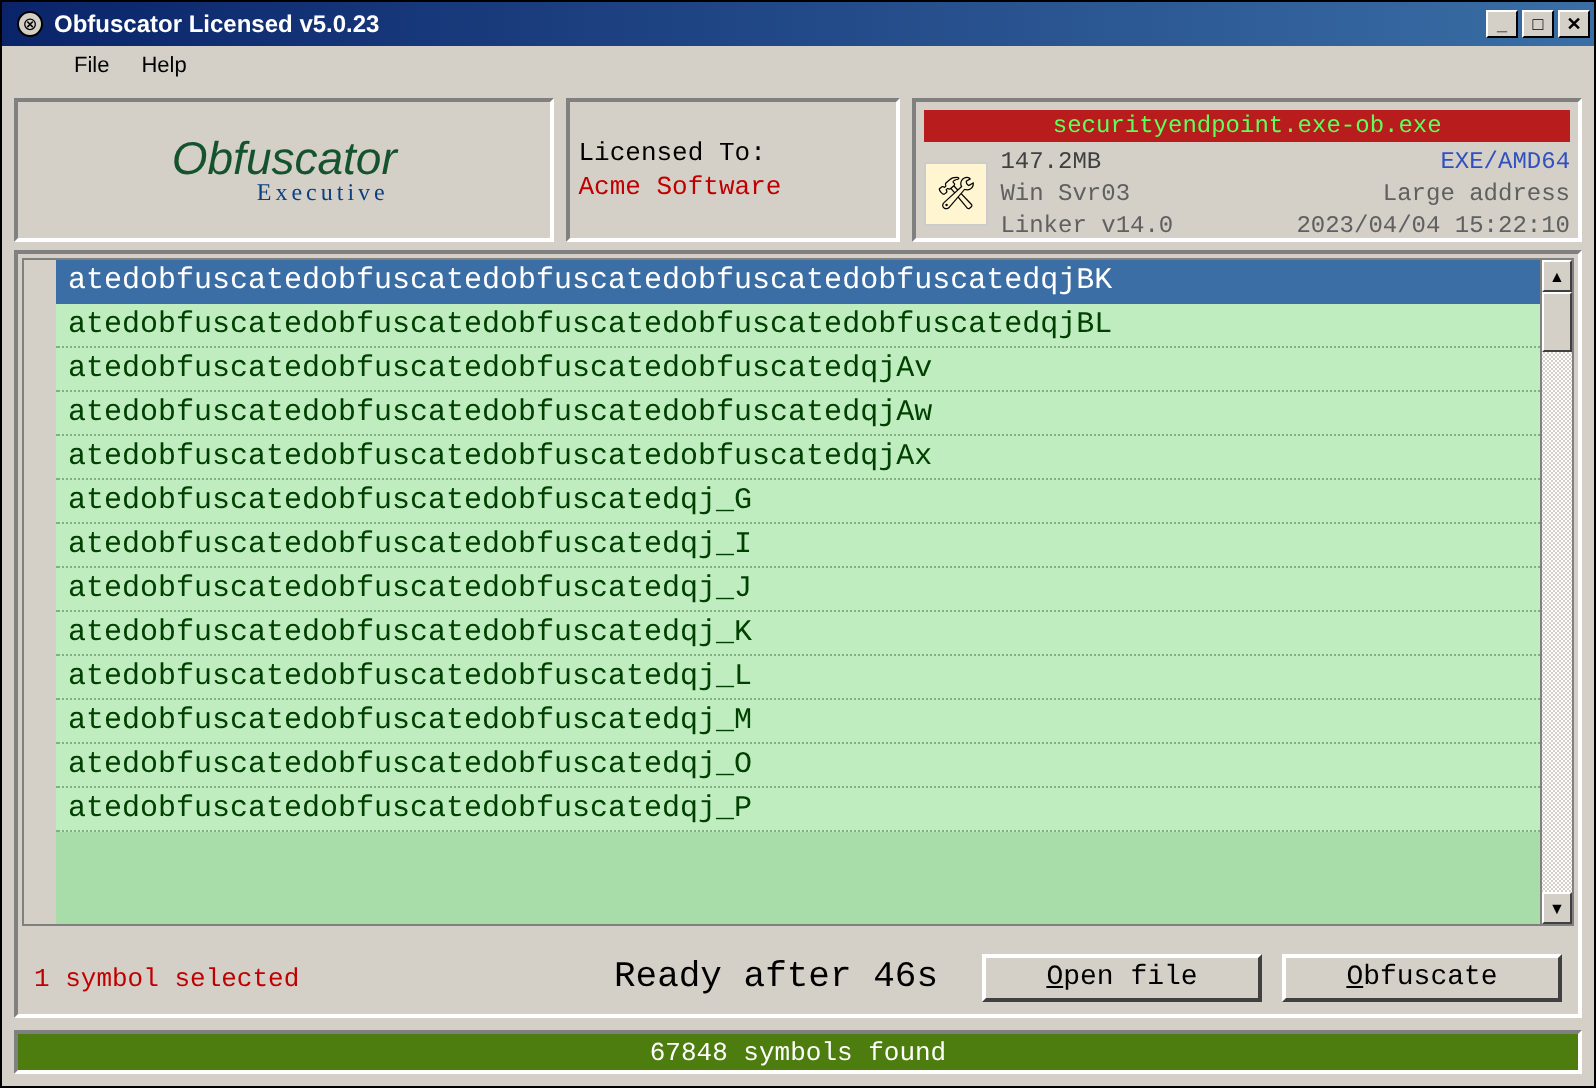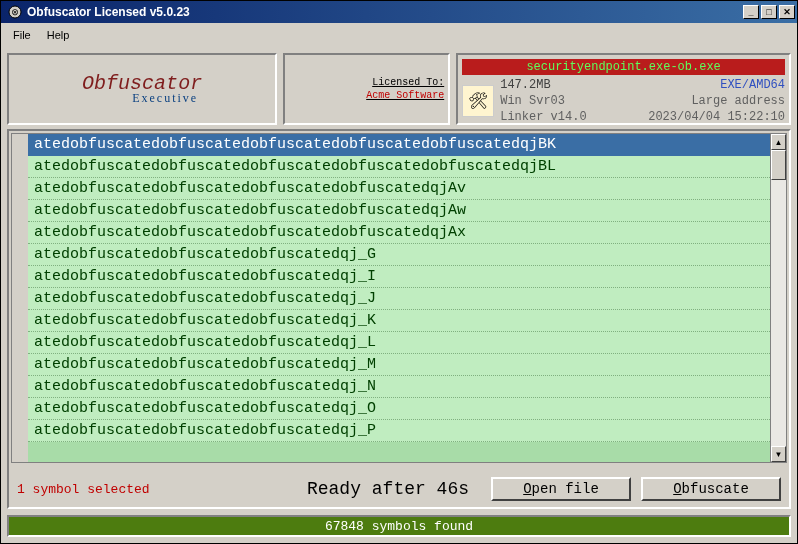--- a/index.html
+++ b/index.html
@@ -3,29 +3,29 @@
 <meta charset="utf-8">
 <style>
 * { box-sizing: border-box; margin: 0; padding: 0; }
 body { font-family: "Tahoma", sans-serif; font-size: 11px; background: #d4d0c8; width: 798px; height: 544px; overflow: hidden; }
 .window { width: 798px; height: 544px; border: 1px solid #000; display: flex; flex-direction: column; background: #d4d0c8; }
 .titlebar { height: 22px; background: linear-gradient(to right, #0a246a, #3a6ea5); display: flex; align-items: center; padding: 0 2px; }
 .titlebar-icon { width: 16px; height: 16px; margin: 0 4px; display: flex; align-items: center; justify-content: center; }
 .titlebar-title { color: #fff; font-weight: bold; font-size: 12px; flex: 1; }
 .titlebar-buttons { display: flex; gap: 2px; }
 .titlebar-btn { width: 16px; height: 14px; background: #d4d0c8; border: 1px solid #fff; border-right-color: #000; border-bottom-color: #000; display: flex; align-items: center; justify-content: center; font-family: "Arial"; font-size: 9px; font-weight: bold; cursor: pointer; }
-.menubar { height: 20px; background: #d4d0c8; display: flex; align-items: center; padding: 12px 4px; font-size: 11px; }
+.menubar { height: 20px; background: #d4d0c8; display: flex; align-items: flex-start; padding: 2px 4px; font-size: 11px; margin-left: 24px; }
 .menubar-item { padding: 2px 8px; cursor: pointer; }
 .content { flex: 1; padding: 6px; display: flex; flex-direction: column; gap: 4px; }
 .top-panels { display: flex; gap: 6px; height: 72px; }
 .panel { background: #d4d0c8; border: 2px solid; border-color: #808080 #fff #fff #808080; padding: 4px; }
 .logo-panel { flex: 2; display: flex; align-items: center; justify-content: center; }
-.logo-text { font-family: Liberation Mono, monospace; font-style: italic; font-size: 20px; color: #7f1d1d; position: relative; }
+.logo-text { font-family: Liberation Sans, sans-serif; font-style: italic; font-size: 23px; color: #14532d; position: relative; }
 .logo-sub { font-family: "Georgia", serif; font-size: 12px; color: #0a4080; text-align: right; margin-top: -4px; margin-right: 4px; letter-spacing: 2px; }
-.license-panel { flex: 1.2; display: flex; flex-direction: column; align-items: flex-end; justify-content: center; font-family: "Courier New", monospace; font-size: 10px; text-decoration: underline; }
+.license-panel { flex: 1.2; display: flex; flex-direction: column; align-items: flex-start; justify-content: center; font-family: "Courier New", monospace; font-size: 13px; }
 .license-label { color: #000; margin-bottom: 2px; }
 .license-name { color: #c00000; }
 .fileinfo-panel { flex: 2.5; font-family: "Courier New", monospace; font-size: 12px; }
 .fileinfo-header { background: #b91c1c; color: #5dff5d; padding: 1px 0; text-align: center; margin-bottom: 2px; }
 .fileinfo-row { display: flex; align-items: center; }
 .fileinfo-icon { width: 32px; height: 32px; margin-right: 6px; border: 1px solid #ccc; background: #fff5d0; display: flex; align-items: center; justify-content: center; font-size: 16px; }
 .fileinfo-col { flex: 1; color: #606060; line-height: 1.35; }
 .fileinfo-right { text-align: right; color: #606060; line-height: 1.35; }
 .red { color: #404040; }
 .blue { color: #3050c0; }
@@ -110,21 +110,20 @@
               <div class="list-item">atedobfuscatedobfuscatedobfuscatedobfuscatedobfuscatedqjBL</div>
               <div class="list-item">atedobfuscatedobfuscatedobfuscatedobfuscatedqjAv</div>
               <div class="list-item">atedobfuscatedobfuscatedobfuscatedobfuscatedqjAw</div>
               <div class="list-item">atedobfuscatedobfuscatedobfuscatedobfuscatedqjAx</div>
               <div class="list-item">atedobfuscatedobfuscatedobfuscatedqj_G</div>
               <div class="list-item">atedobfuscatedobfuscatedobfuscatedqj_I</div>
               <div class="list-item">atedobfuscatedobfuscatedobfuscatedqj_J</div>
               <div class="list-item">atedobfuscatedobfuscatedobfuscatedqj_K</div>
               <div class="list-item">atedobfuscatedobfuscatedobfuscatedqj_L</div>
               <div class="list-item">atedobfuscatedobfuscatedobfuscatedqj_M</div>
-              <div class="list-item">atedobfuscatedobfuscatedobfuscatedqj_N</div>
               <div class="list-item">atedobfuscatedobfuscatedobfuscatedqj_O</div>
               <div class="list-item">atedobfuscatedobfuscatedobfuscatedqj_P</div>
             </div>
         </div>
         <div class="scrollbar">
           <div class="scroll-btn">▲</div>
           <div class="scroll-track">
             <div class="scroll-thumb"></div>
           </div>
           <div class="scroll-btn">▼</div>

